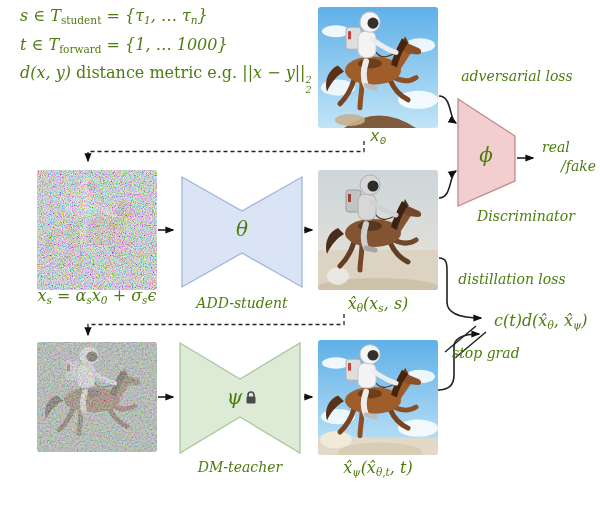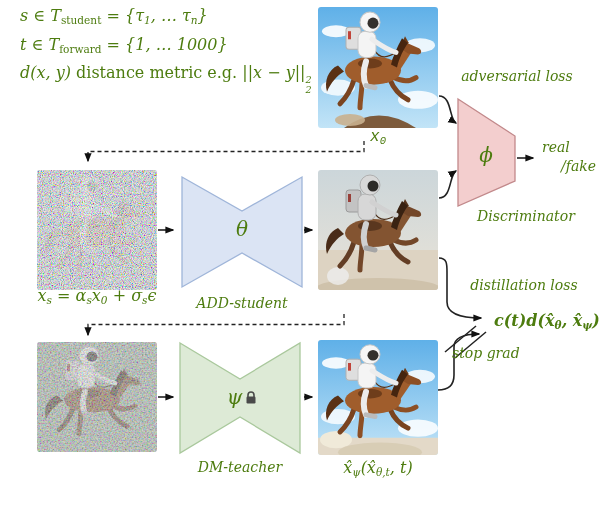--- a/index.html
+++ b/index.html
@@ -162,29 +162,30 @@
       <rect y="102" width="120" height="18" fill="#e3d9c8"></rect>
       <ellipse cx="18" cy="104" rx="16" ry="9" fill="#f0ead9"></ellipse>
       <ellipse cx="62" cy="117" rx="42" ry="10" fill="#d8cdb5"></ellipse>
       <use href="#horse-rider" xlink:href="#horse-rider"></use>
     </svg>
   </div>
 
   <div class="txt cap math center" style="left:318px;top:128px;width:120px;font-family:Liberation Mono, monospace;"><span>x</span><span class="msub">0</span></div>
   <div class="txt cap math center" style="left:10px;top:286px;width:174px;"><span>x</span><span class="msub">s</span><span> = α</span><span class="msub">s</span><span>x</span><span class="msub">0</span><span> + σ</span><span class="msub">s</span><span>ϵ</span></div>
   <div class="txt lbl center" style="left:182px;top:295px;width:120px;text-align:center;">ADD-student</div>
+  <div class="txt cap math center" style="left:318px;top:294px;width:120px;"><span>x̂</span><span class="msub">θ</span><span>(x</span><span class="msub">s</span><span>, s)</span></div>
   <div class="txt lbl center" style="left:180px;top:459px;width:120px;">DM-teacher</div>
   <div class="txt cap math center" style="left:318px;top:458px;width:120px;"><span>x̂</span><span class="msub">ψ</span><span>(x̂</span><span class="msub">θ,t</span><span>, t)</span></div>
 
   <div class="txt lbl center" style="left:450px;top:68px;width:134px;">adversarial loss</div>
   <div class="txt lbl" style="left:542px;top:139px;">real</div>
   <div class="txt lbl" style="left:537px;top:158px;margin-left:24px;">/fake</div>
   <div class="txt lbl center" style="left:465px;top:208px;width:122px;">Discriminator</div>
-  <div class="txt lbl center" style="left:453px;top:277px;width:118px;margin-left:12px;">distillation loss</div>
-  <div class="txt cap math" style="left:494px;top:311px;font-weight:bold;"><span>c(t)d(x̂</span><span class="msub">θ</span><span>, x̂</span><span class="msub">ψ</span><span>)</span></div>
+  <div class="txt lbl center" style="left:453px;top:271px;width:118px;">distillation loss</div>
+  <div class="txt cap math" style="left:494px;top:311px;"><span>c(t)d(x̂</span><span class="msub">θ</span><span>, x̂</span><span class="msub">ψ</span><span>)</span></div>
   <div class="txt lbl" style="left:452px;top:345px;">stop grad</div>
 
   <div class="txt sym center" style="left:230px;top:217px;width:24px;">θ</div>
   <div class="txt sym center" style="left:475px;top:143px;width:22px;">ϕ</div>
   <div class="txt psirow" style="left:220px;top:385px;width:44px;z-index:3;">
     <span class="sym">ψ</span>
     <span style="display:inline-flex;">
       <svg width="12" height="13" viewBox="0 0 12 13">
         <path d="M3,6 V4 a3,3 0 0 1 6,0 V6" fill="none" stroke="#4a4a4a" stroke-width="1.6"></path>
         <rect x="1.5" y="5.5" width="9" height="7" rx="1.2" fill="#4a4a4a"></rect>

